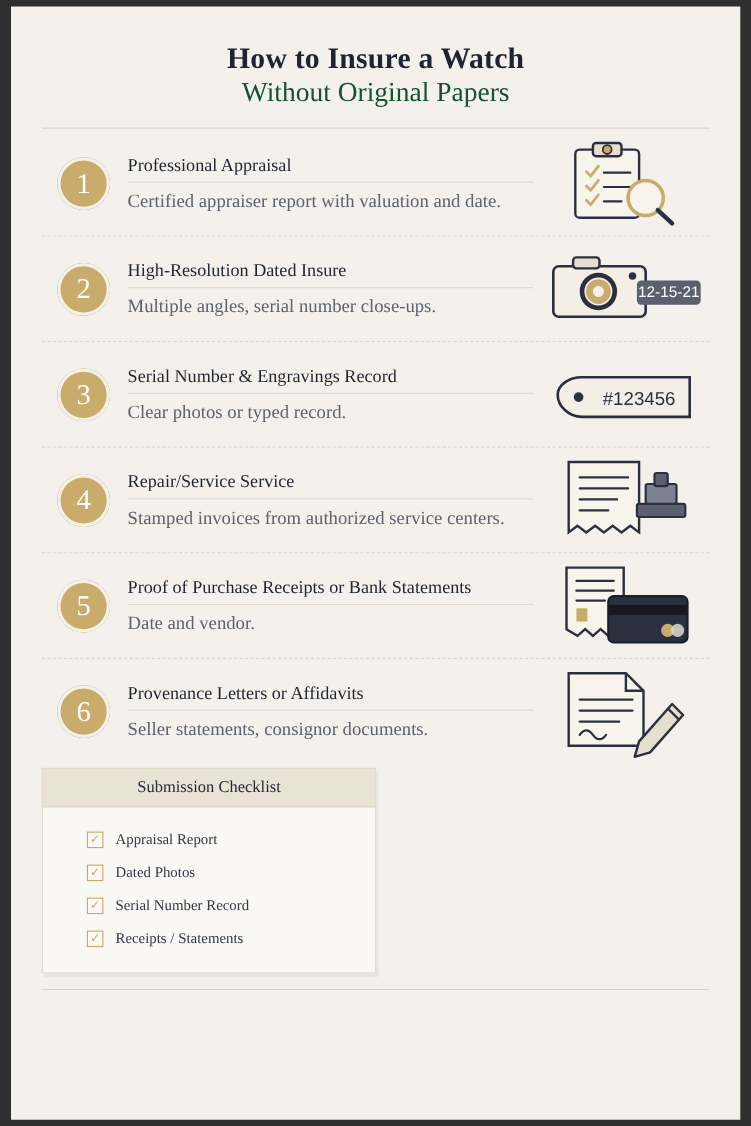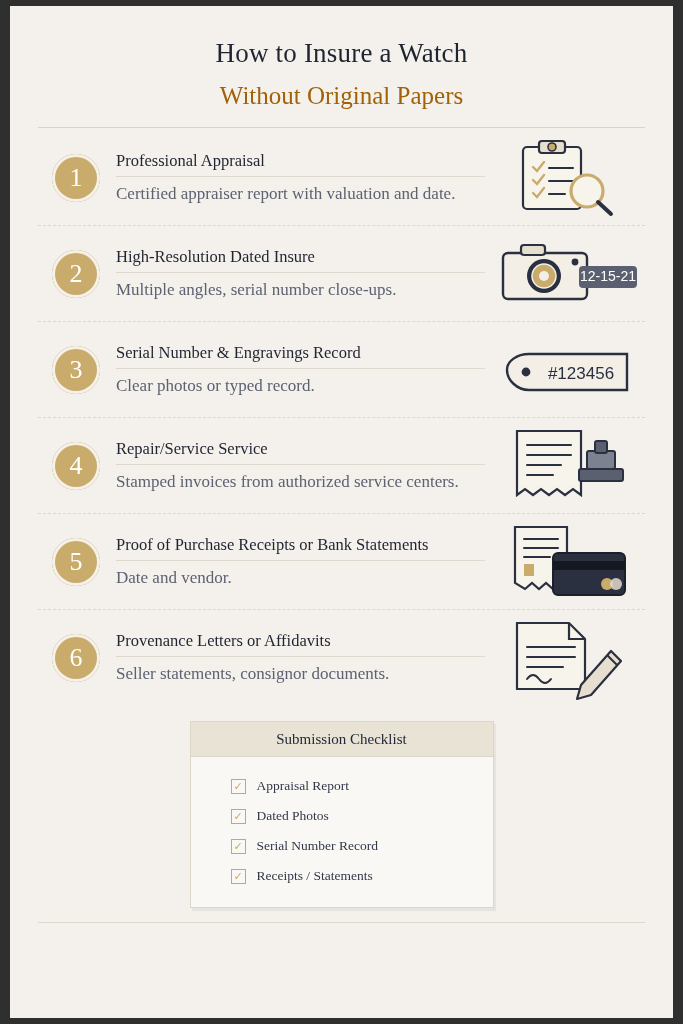--- a/index.html
+++ b/index.html
@@ -36,33 +36,33 @@
     box-sizing: border-box;
   }
 
   
   .title-block {
     text-align: center;
     padding-top: 10px;
   }
   .title-line1 {
     font-family: "Liberation Serif", serif;
-    font-weight: normal;
+    font-weight: bold;
     font-size: 27px;
     letter-spacing: 0.2px;
     color: #1f2431;
     line-height: 1.15;
   }
   .title-line2 {
     font-family: "Liberation Serif", serif;
     font-weight: normal;
     font-size: 25px;
-    color: #a16207;
+    color: #14532d;
     line-height: 1.25;
-    margin-top: 11px;
+    margin-top: 0;
   }
   .title-rule {
     margin: 16px auto 0 auto;
     width: 100%;
     height: 1px;
     background: #d9d3c8;
   }
 
   
   .steps {
@@ -118,23 +118,23 @@
   .step-icon {
     flex: 0 0 auto;
     width: 150px;
     height: 86px;
     position: relative;
   }
   .step-icon svg { display: block; }
 
   
   .checklist-wrap {
-    margin-top: 16px;
+    margin-top: 4px;
     display: flex;
-    justify-content: center;
+    justify-content: flex-start;
   }
   .checklist {
     width: 302px;
     border: 1px solid #ded7c9;
     background: #faf8f4;
     box-shadow: 2px 3px 0 rgba(0,0,0,0.05);
   }
   .checklist-header {
     background: #e9e3d6;
     border-bottom: 1px solid #ded7c9;

